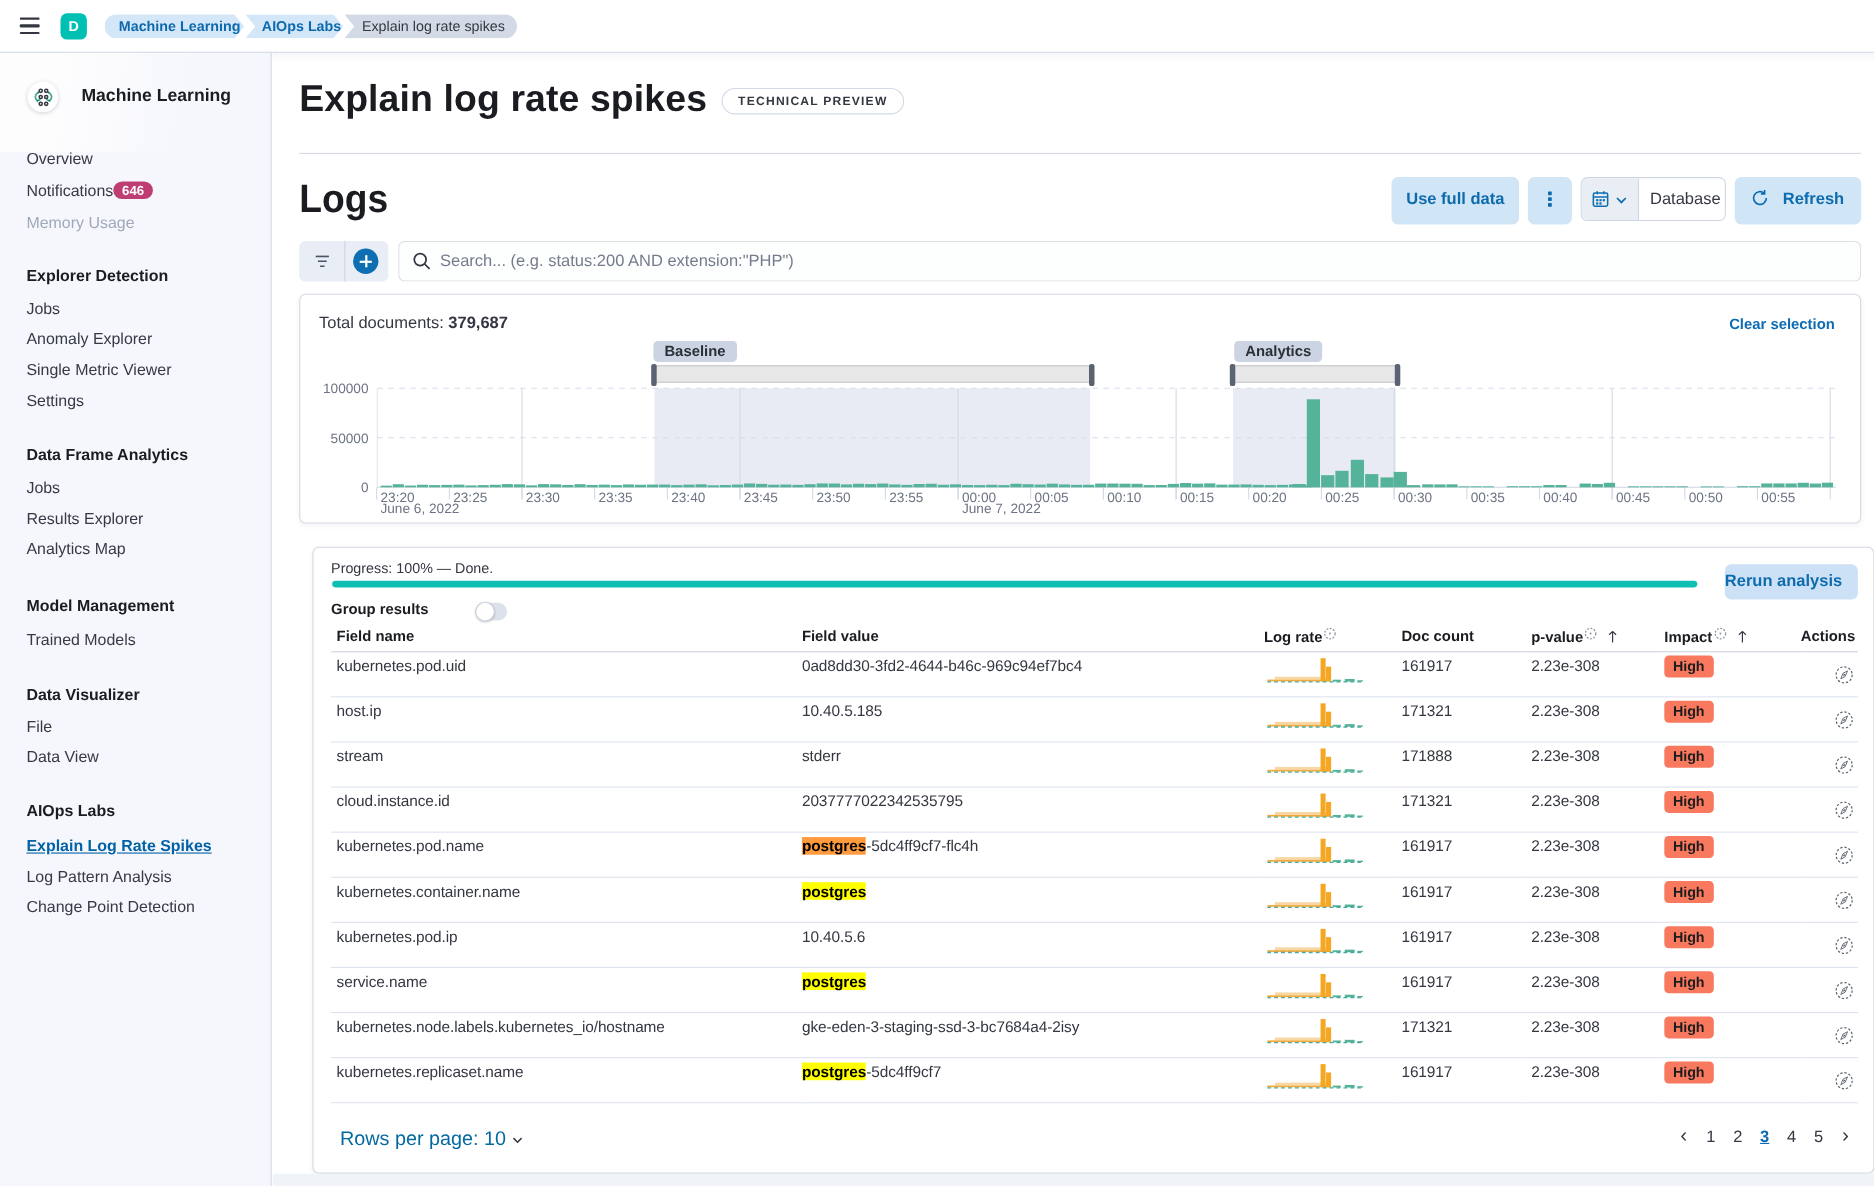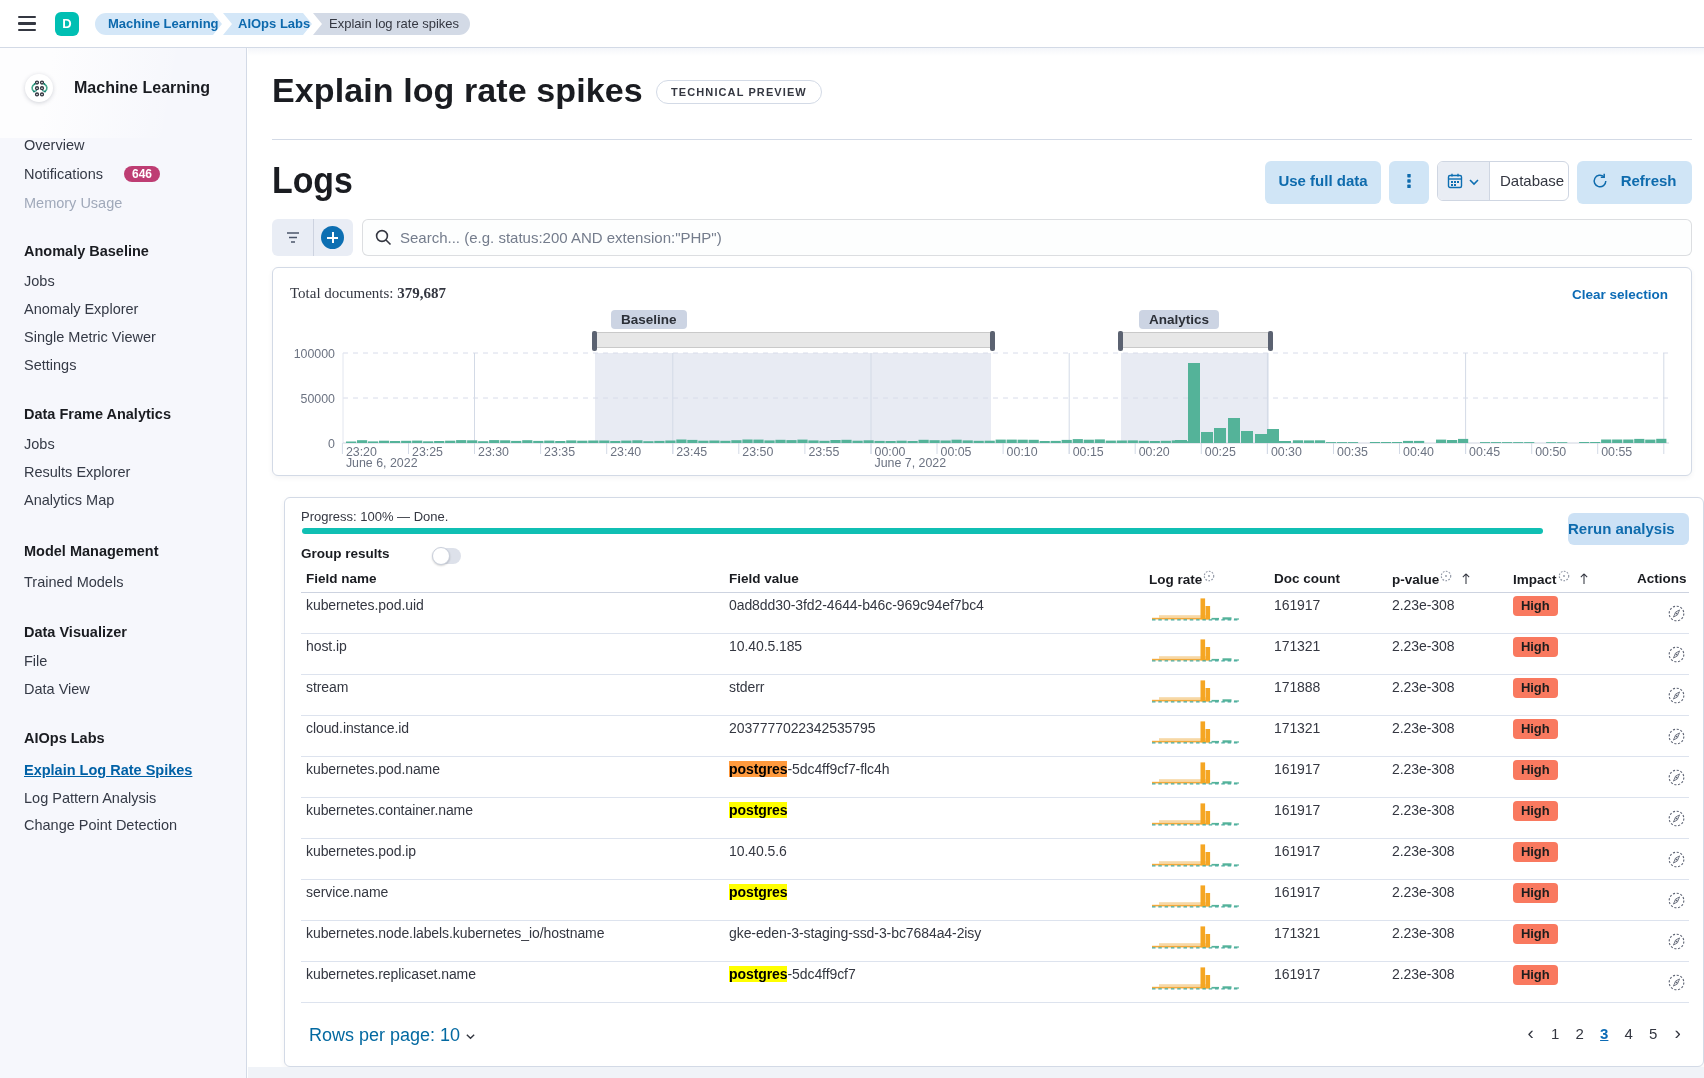--- a/index.html
+++ b/index.html
@@ -15,21 +15,21 @@
 
 
 #sidebar { position:absolute; left:0; top:48px; width:247px; height:1030px; background:#f6f7fc; border-right:1px solid #d3dae6; }
 #sidebar:before { content:""; position:absolute; left:0; top:0; width:247px; height:90px; background:linear-gradient(100deg, #fdfdfe 20%, rgba(253,253,254,0) 70%); }
 #mlcirc { position:absolute; left:25px; top:26px; width:28px; height:28px; background:#fff; border-radius:50%; box-shadow:0 1px 4px rgba(50,60,80,.22); }
 #mltitle { position:absolute; left:74px; top:31px; font-size:16px; font-weight:bold; color:#1a1c21; }
 .nv { position:absolute; left:24px; font-size:14.5px; color:#353a46; line-height:20px; white-space:nowrap; }
 .nv.head { font-weight:bold; color:#1a1c21; }
 .nv.disabled { color:#a0a9ba; }
 .nv.active { color:#0061a6; font-weight:bold; text-decoration:underline; }
-.notifbadge { display:inline-block; margin-left:21px; background:#be3d73; color:#fff; font-size:12px; font-weight:bold; line-height:16px; border-radius:8px; padding:0 8px; position:relative; top:-1px; }
+.notifbadge { display:inline-block; margin-left:0; background:#be3d73; color:#fff; font-size:12px; font-weight:bold; line-height:16px; border-radius:8px; padding:0 8px; position:relative; top:-1px; }
 
 
 #main { position:absolute; left:248px; top:48px; width:1456px; height:1030px; background:#fff; }
 #main:before { content:""; position:absolute; left:0; top:0; width:100%; height:8px; background:linear-gradient(#f4f6fa,#fff); }
 #botstrip { position:absolute; left:0px; top:1019px; width:1456px; height:11px; background:#f0f3f8; }
 h1.pgtitle { position:absolute; left:24px; top:23px; font-size:34px; color:#1a1c21; white-space:nowrap; letter-spacing:0.1px; }
 #techprev { position:absolute; left:408px; top:32px; height:24px; line-height:22px; border:1px solid #d3dae6; border-radius:12px; padding:0 14px; font-size:11px; font-weight:bold; letter-spacing:1.1px; color:#343741; background:#fff; }
 #hr1 { position:absolute; left:24px; top:91px; width:1420px; height:1px; background:#d3dae6; }
 h2.logs { position:absolute; left:24px; top:112px; font-size:36px; color:#1a1c21; transform:scaleX(0.94); transform-origin:left center; }
 
@@ -51,23 +51,23 @@
 #pluscirc:after { content:""; position:absolute; left:10.5px; top:6px; width:2px; height:11px; background:#fff; }
 #searchbox { position:absolute; left:114px; top:171px; width:1330px; height:37px; background:#fdfefe; border-radius:6px; box-shadow:inset 0 0 0 1px rgba(50,59,75,.16); }
 #searchbox .ph { position:absolute; left:38px; top:0; line-height:37px; font-size:15px; color:#747c8c; }
 
 
 .panel { position:absolute; left:24px; width:1420px; background:#fff; border:1px solid #d3dae6; border-radius:6px; box-shadow:0 2px 5px rgba(60,70,85,.06); }
 #chartpanel { top:219px; height:209px; }
 #respanel { top:449px; height:570px;margin-left:12px; }
 
 
-#totdoc { position:absolute; left:17px; top:17px; font-size:15px; color:#343741;font-family:Liberation Serif, serif; }
+#totdoc { position:absolute; left:17px; top:17px; font-size:15px; color:#343741; }
 #clearsel { position:absolute; right:23px; top:19px; font-size:13.5px; font-weight:600; color:#0c6bb5; }
-.brushbadge { position:absolute; top:42px; height:19px; line-height:19px; background:#ccd4e3; border-radius:4px; font-size:13.5px; font-weight:600; color:#2b2f37; padding:0 10px;margin-left:17px; }
+.brushbadge { position:absolute; top:42px; height:19px; line-height:19px; background:#ccd4e3; border-radius:4px; font-size:13.5px; font-weight:600; color:#2b2f37; padding:0 10px; }
 .brushbar { position:absolute; top:64px; height:16px; background:#e7e7e7; border-top:1px solid #c9c9c9; border-bottom:1px solid #c9c9c9; }
 .bhandle { position:absolute; top:-2px; width:5px; height:20px; background:#5b6271; border-radius:2px; }
 .shade { position:absolute; top:85px; height:90px; background:#e8ebf3; }
 .axlab { font-size:12.4px; fill:#6c7382; font-family:"Liberation Sans",sans-serif; }
 
 
 #progtext { position:absolute; left:16px; top:11px; font-size:13px; color:#343741; }
 #progbar { position:absolute; left:17px; top:30px; width:1241px; height:6px; border-radius:3px; background:#10bfb3; }
 #rerun { position:absolute; left:1283px; top:15px; width:121px; height:32px; border-radius:6px; background:#cce1f5; color:#0e6bad; font-size:15px; font-weight:bold; text-align:left; line-height:32px; }
 #grouplab { position:absolute; left:16px; top:48px; font-size:13.5px; font-weight:bold; color:#1a1c21; }
@@ -133,21 +133,21 @@
           <circle cx="24.4" cy="20.6" r="1.4"></circle>
       </g>
       <path d="M7.8 20.6 L12 19" stroke="#0b7c69" stroke-width="1.8"></path>
       <path d="M24.2 20.6 L20 19" stroke="#0b7c69" stroke-width="1.8"></path>
     </svg>
   </div>
   <div id="mltitle">Machine Learning</div>
   <div class="nv item" style="top:87px">Overview</div>
 <div class="nv item badged" style="top:116px">Notifications<span class="notifbadge">646</span></div>
 <div class="nv disabled" style="top:145px">Memory Usage</div>
-<div class="nv head" style="top:193px">Anomaly Baseline</div>
+<div class="nv head" style="top:193px">Explorer Detection</div>
 <div class="nv item" style="top:223px">Jobs</div>
 <div class="nv item" style="top:251px">Anomaly Explorer</div>
 <div class="nv item" style="top:279px">Single Metric Viewer</div>
 <div class="nv item" style="top:307px">Settings</div>
 <div class="nv head" style="top:356px">Data Frame Analytics</div>
 <div class="nv item" style="top:386px">Jobs</div>
 <div class="nv item" style="top:414px">Results Explorer</div>
 <div class="nv item" style="top:442px">Analytics Map</div>
 <div class="nv head" style="top:493px">Model Management</div>
 <div class="nv item" style="top:524px">Trained Models</div>

